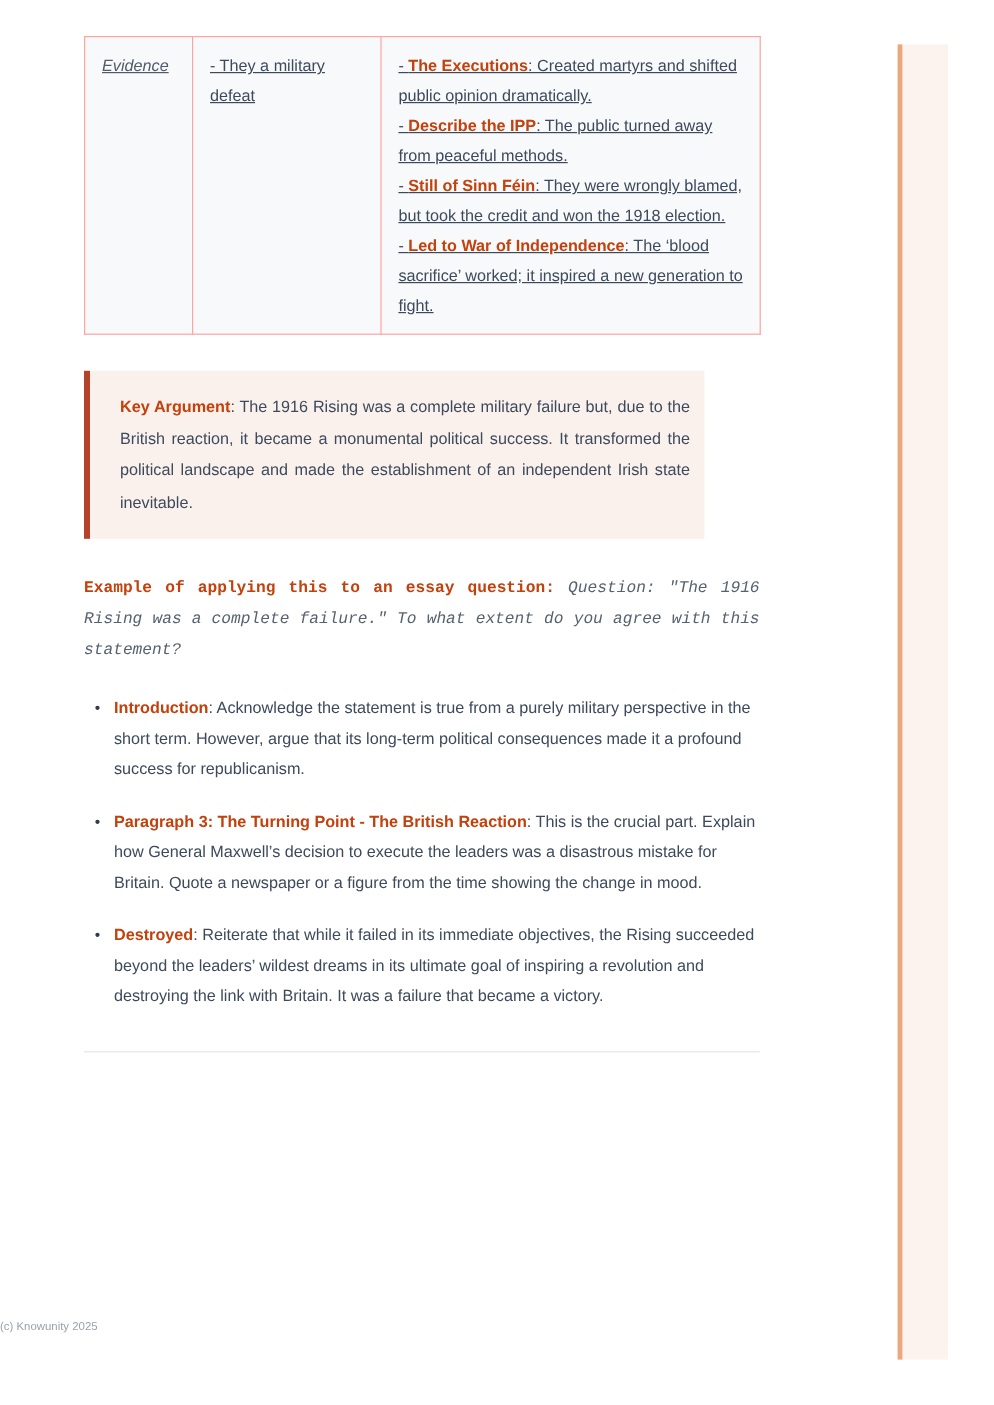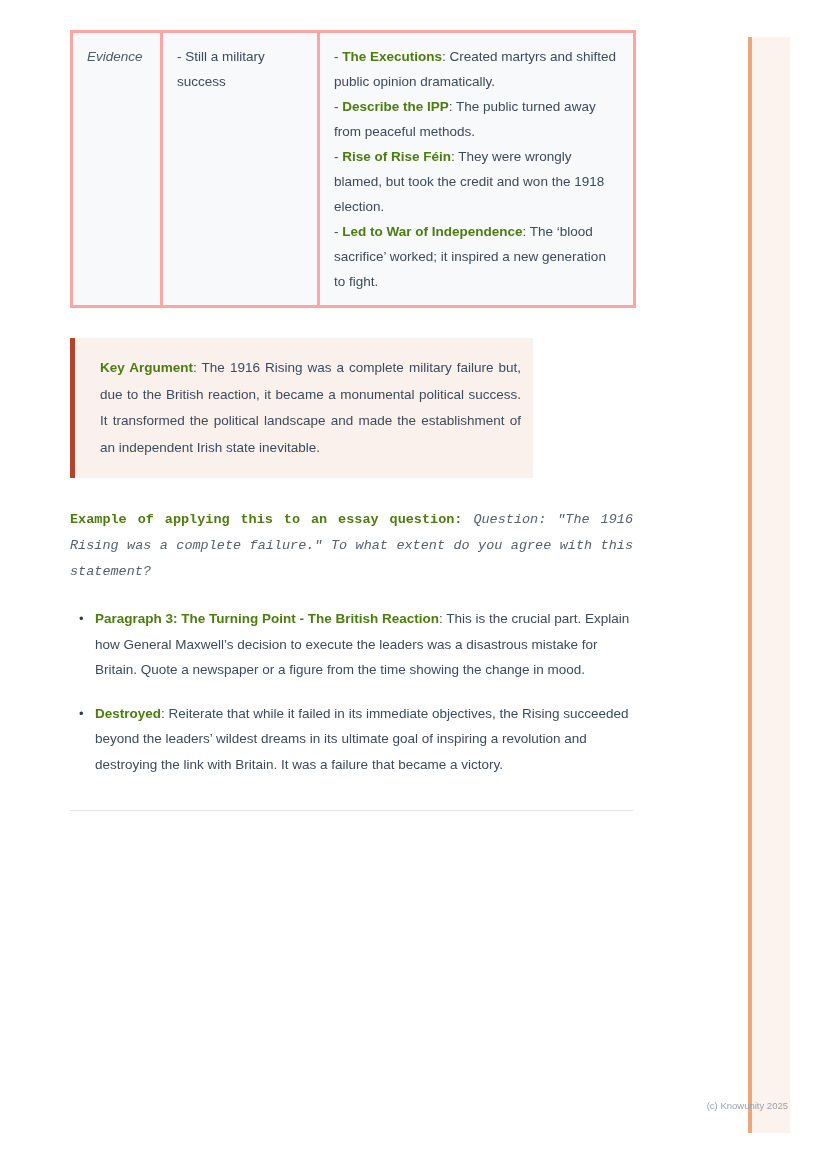--- a/index.html
+++ b/index.html
@@ -34,33 +34,34 @@
   }
 
   
   table.evidence {
     width: 563px;
     border-collapse: collapse;
     background: #f8f9fa;
     table-layout: fixed;
   }
   table.evidence td {
-    border: 3px solid #fca5a5;
+    border: 1px solid #fca5a5;
     vertical-align: top;
     padding: 11px 14px;
+    text-decoration: underline;
   }
   td.col-label { width: 90px; font-style: italic; color: #505b6b; }
   td.col-mid   { width: 157px; }
   td.col-main  { width: 316px; }
-  .b { font-weight: bold; color: #4d7c0f; margin-top: 40px; }
+  .b { font-weight: bold; color: #c2410c; margin-top: 40px; }
 
   
   .key-box {
     margin-top: 30px;
-    width: 463px;
+    width: 517px;
     background: #faf1ec;
     border-left: 5px solid #b5432a;
     padding: 17px 12px 17px 25px;
     line-height: 26.5px;
     text-align: justify;
   }
 
   
   .example {
     margin-top: 29px;
@@ -94,61 +95,61 @@
   hr.divider {
     margin-top: 33px;
     border: none;
     border-top: 1px solid #e3e5e8;
     width: 563px;
   }
 
   .footer {
     position: absolute;
     top: 1100px;
-    left: 12px;
+    left: 0;
     width: 776px;
-    text-align: right;
     font-size: 9.5px;
     color: #9aa2ab;
     z-index: 2;
   }
 </style>
 </head>
 <body>
 
 <div class="page">
 
   <div class="side-stripe"></div>
 
   <div class="content">
 
     <table class="evidence">
       <tbody>
           <tr>
         <td class="col-label">Evidence</td>
-        <td class="col-mid">- Still a military success</td>
+        <td class="col-mid">- They a military defeat</td>
         <td class="col-main">
           <div><span>- </span><span class="b">The Executions</span><span>: Created martyrs and shifted public opinion dramatically.</span></div>
           <div><span>- </span><span class="b">Describe the IPP</span><span>: The public turned away from peaceful methods.</span></div>
-          <div><span>- </span><span class="b">Rise of Rise Féin</span><span>: They were wrongly blamed, but took the credit and won the 1918 election.</span></div>
+          <div><span>- </span><span class="b">Still of Sinn Féin</span><span>: They were wrongly blamed, but took the credit and won the 1918 election.</span></div>
           <div><span>- </span><span class="b">Led to War of Independence</span><span>: The ‘blood sacrifice’ worked; it inspired a new generation to fight.</span></div>
         </td>
       </tr>
     </tbody>
       </table>
 
     <div class="key-box">
       <span class="b">Key Argument</span><span>: The 1916 Rising was a complete military failure but, due to the British reaction, it became a monumental political success. It transformed the political landscape and made the establishment of an independent Irish state inevitable.</span>
     </div>
 
     <p class="example">
       <span class="b">Example of applying this to an essay question: </span><span class="q">Question: "The 1916 Rising was a complete failure." To what extent do you agree with this statement?</span>
     </p>
 
     <ul class="essay">
+      <li><span class="b">Introduction</span><span>: Acknowledge the statement is true from a purely military perspective in the short term. However, argue that its long-term political consequences made it a profound success for republicanism.</span></li>
       <li><span class="b">Paragraph 3: The Turning Point - The British Reaction</span><span>: This is the crucial part. Explain how General Maxwell’s decision to execute the leaders was a disastrous mistake for Britain. Quote a newspaper or a figure from the time showing the change in mood.</span></li>
       <li><span class="b">Destroyed</span><span>: Reiterate that while it failed in its immediate objectives, the Rising succeeded beyond the leaders’ wildest dreams in its ultimate goal of inspiring a revolution and destroying the link with Britain. It was a failure that became a victory.</span></li>
     </ul>
 
     <hr class="divider">
 
   </div>
 
   <div class="footer">(c) Knowunity 2025</div>
 

